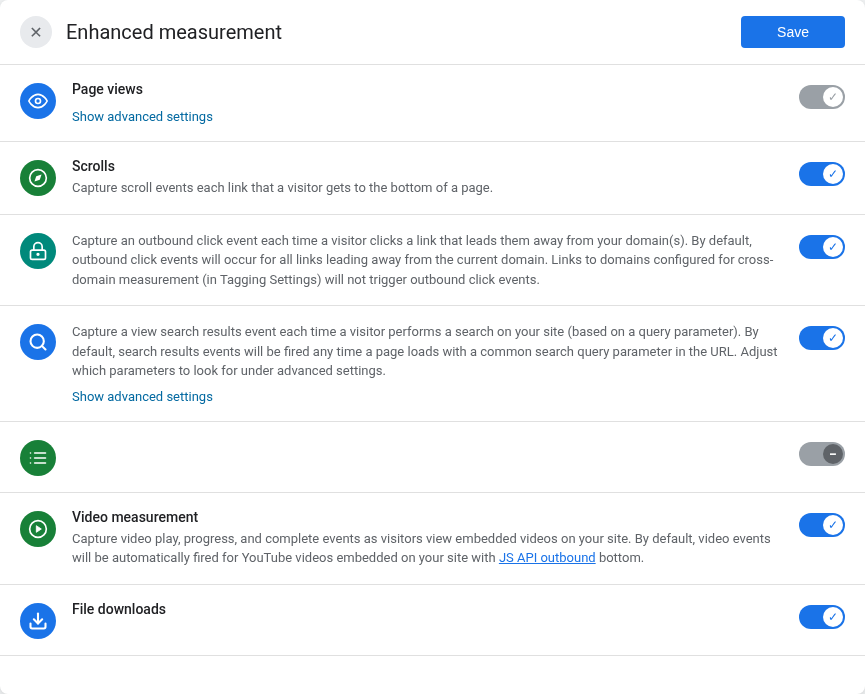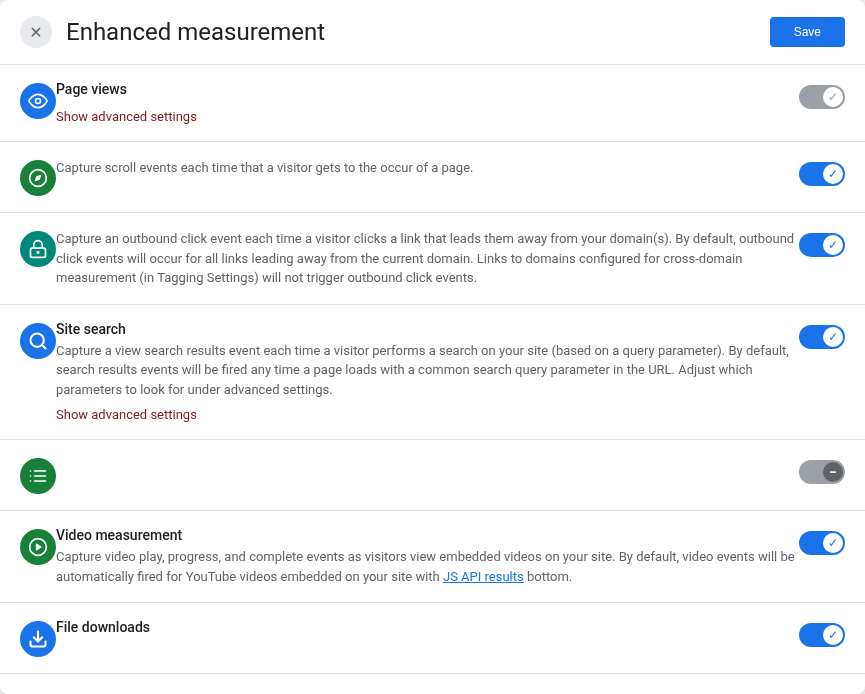--- a/index.html
+++ b/index.html
@@ -38,41 +38,42 @@
       border: none;
       background: #e8eaed;
       cursor: pointer;
       display: flex;
       align-items: center;
       justify-content: center;
       font-size: 16px;
       color: #5f6368;
     }
     .header-title {
-      font-size: 24px;
+      font-size: 20px;
       font-weight: 400;
       color: #202124;
     }
     .save-btn {
       background: #1a73e8;
       color: #fff;
       border: none;
       border-radius: 4px;
-      padding: 8px 24px;
-      font-size: 12px;
+      padding: 8px 36px;
+      font-size: 14px;
       font-weight: 500;
       cursor: pointer;
       text-align: right;
     }
     .content { overflow-y: auto; }
     .row {
       display: flex;
       align-items: flex-start;
       padding: 16px 20px;
       border-bottom: 1px solid #e0e0e0;
+      gap: 16px;
     }
     .icon-wrap {
       flex-shrink: 0;
       width: 36px;
       height: 36px;
       border-radius: 50%;
       display: flex;
       align-items: center;
       justify-content: center;
       margin-top: 2px;
@@ -91,21 +92,21 @@
     }
     .row-desc {
       font-size: 13px;
       color: #5f6368;
       line-height: 1.5;
     }
     .show-advanced {
       display: inline-block;
       margin-top: 8px;
       font-size: 13px;
-      color: #7f1d1d;
+      color: #0369a1;
       cursor: pointer;
       text-decoration: none;
     }
     .toggle-wrap {
       flex-shrink: 0;
       display: flex;
       align-items: center;
       margin-top: 4px;
     }
     
@@ -188,21 +189,22 @@
     </div>
   </div>
       <div class="row">
     <div class="icon-wrap icon-green">
       <svg width="20" height="20" viewBox="0 0 24 24" fill="none" stroke="white" stroke-width="2" stroke-linecap="round" stroke-linejoin="round">
       <circle cx="12" cy="12" r="10"></circle>
       <polygon points="16.24 7.76 14.12 14.12 7.76 16.24 9.88 9.88 16.24 7.76" fill="white" stroke="none"></polygon>
     </svg>
     </div>
     <div class="row-body">
-      <div class="row-desc"><span>Capture scroll events each time that a visitor gets to the occur of a page.</span></div>
+      <div class="row-title">Scrolls</div>
+      <div class="row-desc"><span>Capture scroll events each link that a visitor gets to the bottom of a page.</span></div>
 
     </div>
     <div class="toggle-wrap">
       <div class="toggle toggle-on">
       <div class="toggle-track">
         <div class="toggle-knob">
           <span class="check-icon">✓</span>
         </div>
       </div>
     </div>
@@ -231,21 +233,20 @@
     </div>
   </div>
       <div class="row">
     <div class="icon-wrap icon-blue">
       <svg width="20" height="20" viewBox="0 0 24 24" fill="none" stroke="white" stroke-width="2.5" stroke-linecap="round" stroke-linejoin="round">
       <circle cx="11" cy="11" r="8"></circle>
       <line x1="21" y1="21" x2="16.65" y2="16.65"></line>
     </svg>
     </div>
     <div class="row-body">
-      <div class="row-title">Site search</div>
       <div class="row-desc"><span>Capture a view search results event each time a visitor performs a search on your site (based on a query parameter). By default, search results events will be fired any time a page loads with a common search query parameter in the URL. Adjust which parameters to look for under advanced settings.</span></div>
       <a class="show-advanced">Show advanced settings</a>
     </div>
     <div class="toggle-wrap">
       <div class="toggle toggle-on">
       <div class="toggle-track">
         <div class="toggle-knob">
           <span class="check-icon">✓</span>
         </div>
       </div>
@@ -278,21 +279,21 @@
   </div>
       <div class="row">
     <div class="icon-wrap icon-green">
       <svg width="20" height="20" viewBox="0 0 24 24" fill="white" stroke="white" stroke-width="1">
       <circle cx="12" cy="12" r="10" fill="none" stroke="white" stroke-width="2"></circle>
       <polygon points="10,8 16,12 10,16" fill="white"></polygon>
     </svg>
     </div>
     <div class="row-body">
       <div class="row-title">Video measurement</div>
-      <div class="row-desc"><span>Capture video play, progress, and complete events as visitors view embedded videos on your site. By default, video events will be automatically fired for YouTube videos embedded on your site with </span><a class="link-text">JS API results</a><span> bottom.</span></div>
+      <div class="row-desc"><span>Capture video play, progress, and complete events as visitors view embedded videos on your site. By default, video events will be automatically fired for YouTube videos embedded on your site with </span><a class="link-text">JS API outbound</a><span> bottom.</span></div>
 
     </div>
     <div class="toggle-wrap">
       <div class="toggle toggle-on">
       <div class="toggle-track">
         <div class="toggle-knob">
           <span class="check-icon">✓</span>
         </div>
       </div>
     </div>

